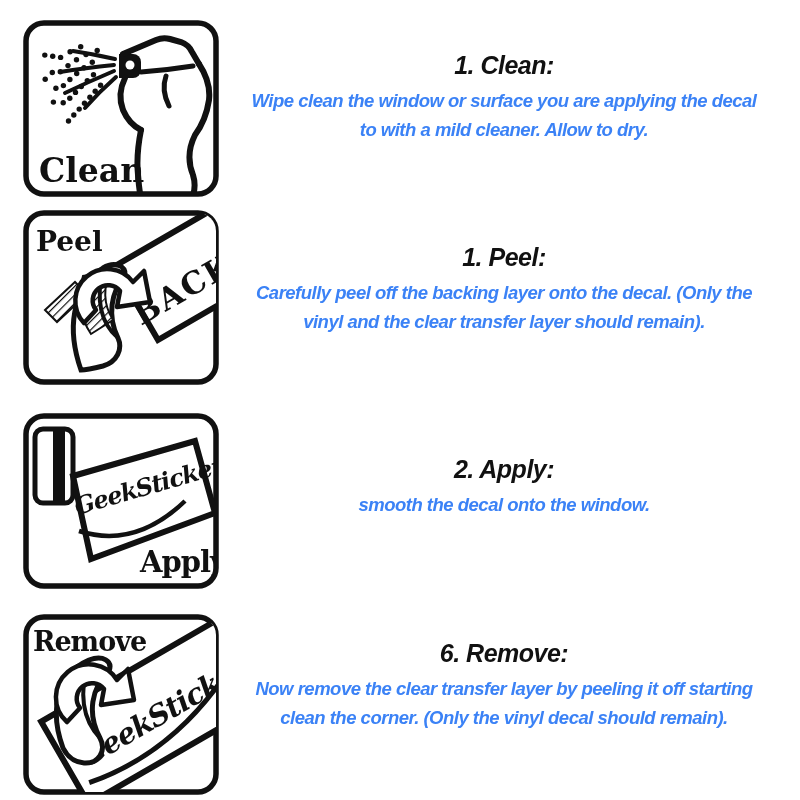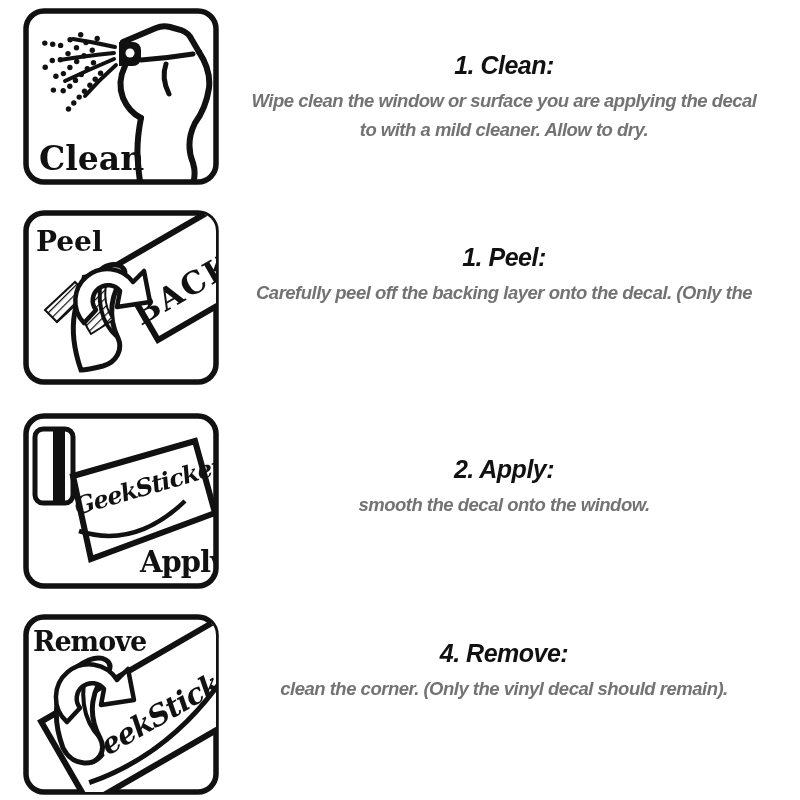--- a/index.html
+++ b/index.html
@@ -4,28 +4,28 @@
 <style>
   html,body{margin:0;padding:0;}
   body{
     width:800px;height:800px;background:#ffffff;position:relative;overflow:hidden;
     font-family:"Liberation Sans", sans-serif;color:#111;
   }
   .icon-box{position:absolute;left:23px;width:196px;}
   .icon-box svg{display:block;}
   .text-block{position:absolute;left:224px;width:560px;text-align:center;}
   .heading{font:italic 700 25px/30px "Liberation Sans", sans-serif;letter-spacing:-0.5px;margin:0 0 6px 0;color:#111;}
-  .body-line{font:italic 700 18.5px/29px "Liberation Sans", sans-serif;letter-spacing:-0.5px;white-space:nowrap;color:#737373;}
+  .body-line{font:italic 700 18.5px/29px "Liberation Sans", sans-serif;letter-spacing:-0.5px;white-space:nowrap;color:#3b82f6;}
   .serif-label{font-family:"DejaVu Serif", serif;font-weight:bold;}
 </style>
 </head>
 <body>
 
 <section>
-  <div class="icon-box" style="top:8px;height:177px">
+  <div class="icon-box" style="top:20px;height:177px">
     <svg width="196" height="177" viewBox="0 0 196 177">
       <defs>
           <clipPath id="c1">
             <rect x="3" y="3" width="190" height="171" rx="18"></rect>
           </clipPath>
         </defs>
       <rect x="3" y="3" width="190" height="171" rx="18" fill="#fff" stroke="#111" stroke-width="5.5"></rect>
       <g clip-path="url(#c1)" stroke-linecap="round">
         <g id="spray-dots">
             <circle cx="77.6" cy="65.3" r="2.7" fill="#111"></circle>
@@ -105,20 +105,21 @@
         <path d="M60,66 C54,86 56,106 68,124 L90,110 C80,94 80,76 88,62 Z" fill="url(#hatchA)" stroke="#111" stroke-width="2"></path>
         <path d="M80,58 C73,88 76,112 95,128" fill="none" stroke="#111" stroke-width="4"></path>
         <path d="M61,113 A32,32 0 1 1 110,72 L121,61 L127,92 L94,97 L97,81 A15,15 0 1 0 73,100 Z" fill="#fff" stroke="#111" stroke-width="4.5" stroke-linejoin="round"></path>
         <text x="13" y="41" font-size="28" fill="#111" font-family="DejaVu Serif, serif" font-weight="bold">Peel</text>
       </g>
     </svg>
   </div>
   <div class="text-block" style="top:242px">
     <h2 class="heading">1. Peel:</h2>
     <div class="body-line">Carefully peel off the backing layer onto the decal. (Only the</div>
+    <div class="body-line">vinyl and the clear transfer layer should remain).</div>
   </div>
 </section>
 
 <section>
   <div class="icon-box" style="top:413px;height:176px">
     <svg width="196" height="176" viewBox="0 0 196 176">
       <defs>
           <clipPath id="c3">
             <rect x="3" y="3" width="190" height="170" rx="18"></rect>
           </clipPath>
@@ -156,16 +157,17 @@
           <path d="M66,172 Q150,188 235,148" fill="none" stroke="#111" stroke-width="5"></path>
         </g>
         <path d="M40,134 C26,96 34,60 66,46 C80,41 90,47 86,57 C68,74 64,100 77,124 C84,137 75,150 61,149 C50,148 44,142 40,134 Z" fill="#fff" stroke="#111" stroke-width="5"></path>
         <path d="M66,46 C56,78 58,104 77,124" fill="none" stroke="#111" stroke-width="4"></path>
         <path d="M44,108 A33,33 0 1 1 94,66 L105,55 L111,86 L78,91 L81,75 A15,15 0 1 0 57,94 Z" fill="#fff" stroke="#111" stroke-width="4.5" stroke-linejoin="round"></path>
         <text x="10" y="37" font-size="27" letter-spacing="-1" fill="#111" font-family="DejaVu Serif, serif" font-weight="bold">Remove</text>
       </g>
     </svg>
   </div>
   <div class="text-block" style="top:638px">
-    <h2 class="heading">4. Remove:</h2>
+    <h2 class="heading">6. Remove:</h2>
+    <div class="body-line">Now remove the clear transfer layer by peeling it off starting</div>
     <div class="body-line">clean the corner. (Only the vinyl decal should remain).</div>
   </div>
 </section>
 
 </body></html>

